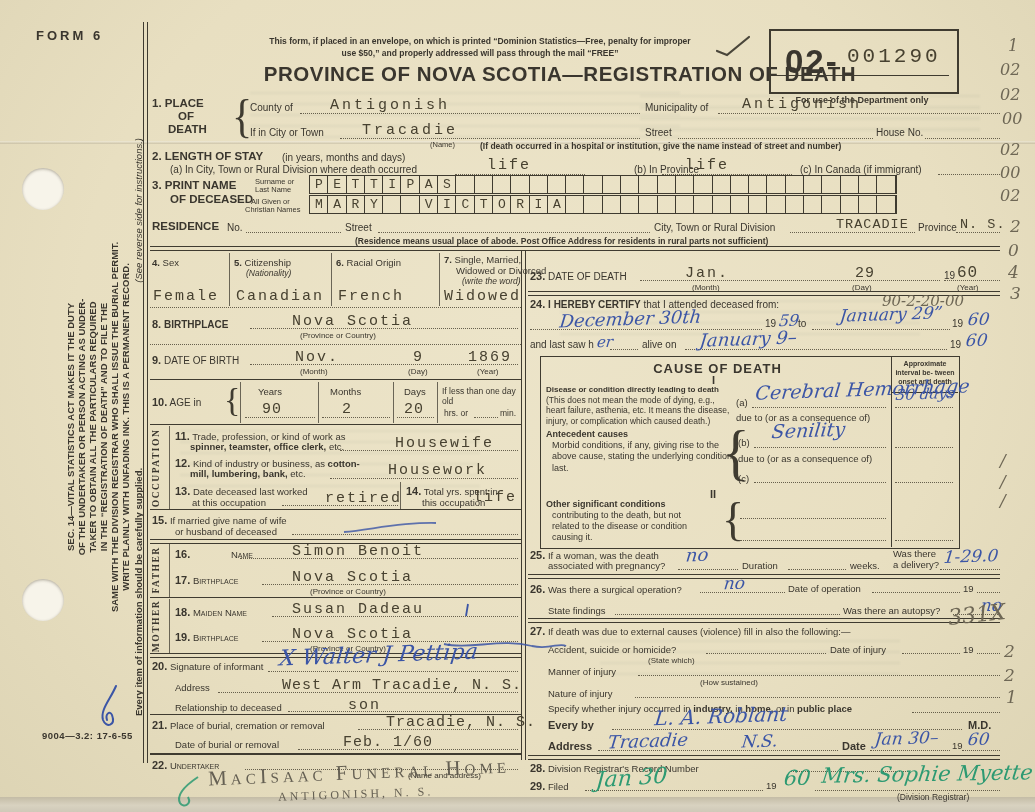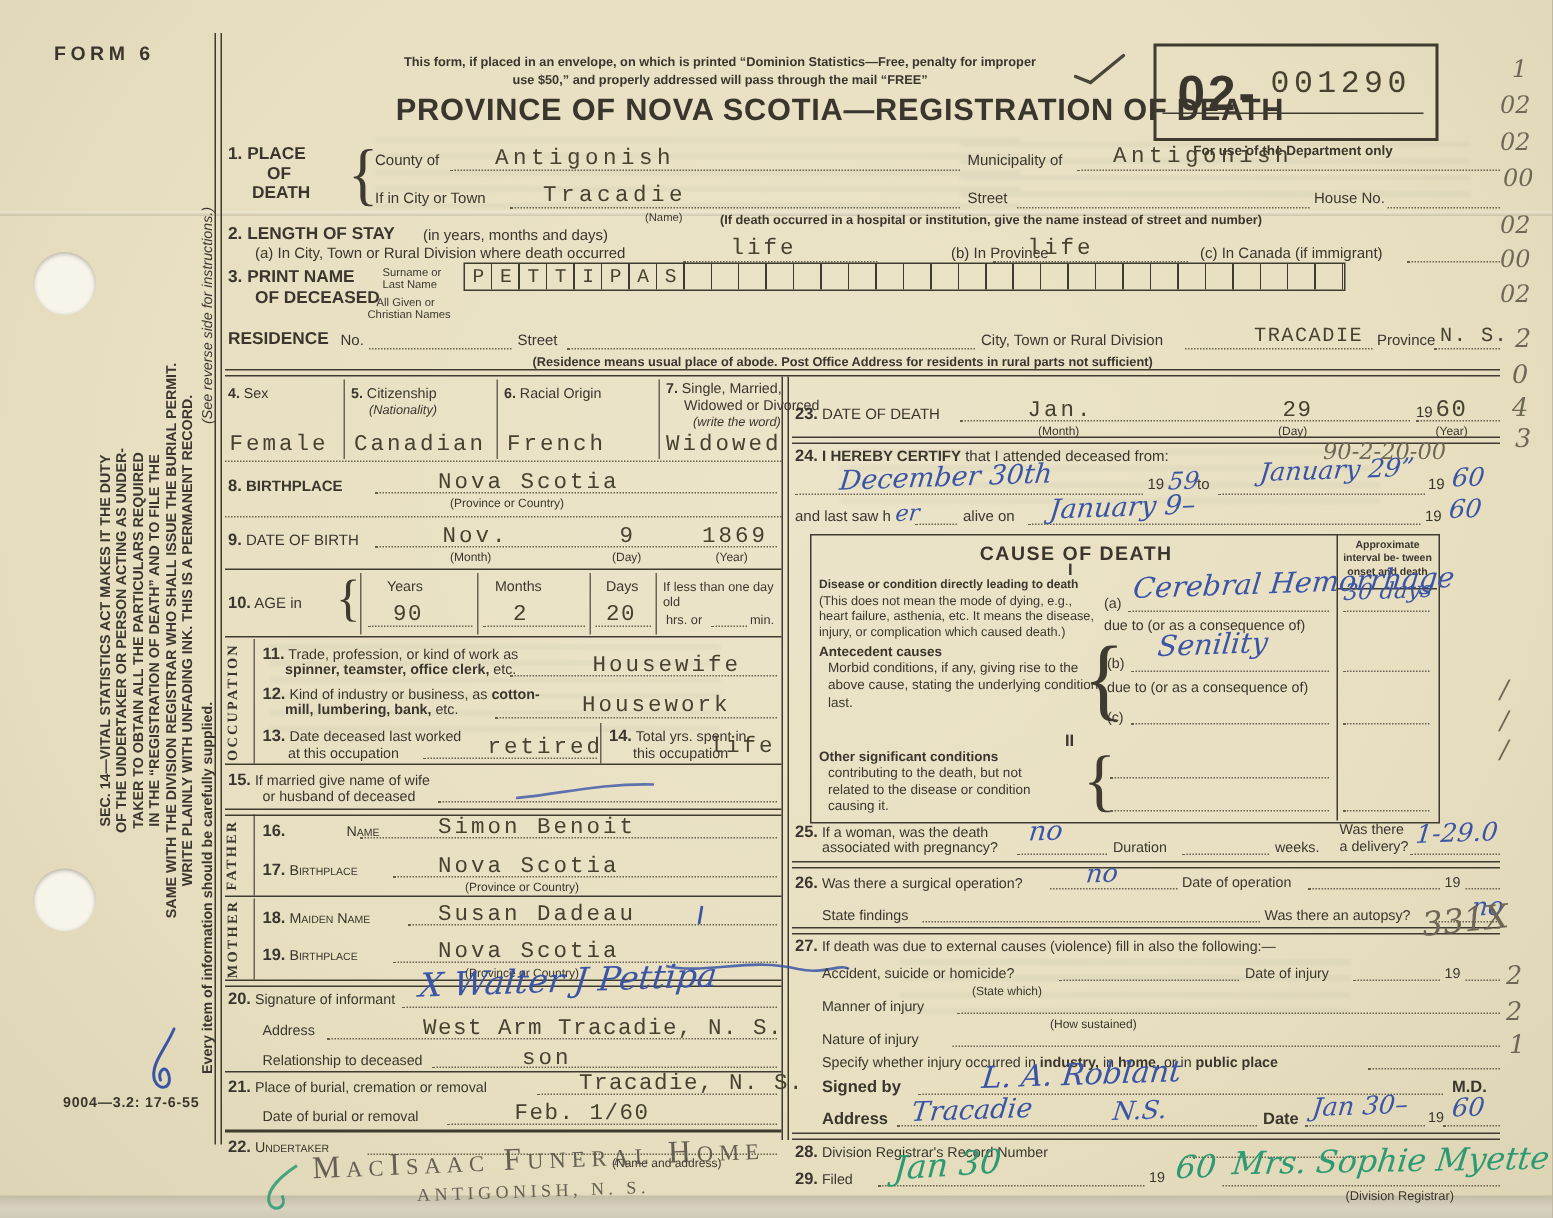--- a/index.html
+++ b/index.html
@@ -146,20 +146,23 @@
 
   <div class="a l b s115" style="left:152px;top:179px;"><span>3.</span>&nbsp;<span>PRINT NAME</span></div>
   <div class="a l b s115" style="left:170px;top:193px;">OF DECEASED</div>
   <div class="a l s75" style="left:255px;top:177px;">Surname or</div>
   <div class="a l s75" style="left:255px;top:185px;">Last Name</div>
   <div class="a grid" style="left:309px;top:175px;width:586px;">
     <span class="gtext">PETTIPAS</span>
   </div>
   <div class="a l s75" style="left:251px;top:197px;">All Given or</div>
   <div class="a l s75" style="left:245px;top:205px;">Christian Names</div>
+  <div class="a grid" style="left:309px;top:195px;width:586px;">
+    <span class="gtext">MARY  VICTORIA</span>
+  </div>
 
   <div class="a l b s115" style="left:152px;top:220px;">RESIDENCE</div>
   <div class="a l" style="left:227px;top:222px;">No.</div>
   <div class="a d" style="left:246px;top:232px;width:95px;"></div>
   <div class="a l" style="left:345px;top:222px;">Street</div>
   <div class="a d" style="left:378px;top:232px;width:272px;"></div>
   <div class="a l" style="left:654px;top:222px;">City, Town or Rural Division</div>
   <div class="a d" style="left:790px;top:232px;width:125px;"></div>
   <div class="a t" style="left:836px;top:217px;letter-spacing:1px;">TRACADIE</div>
   <div class="a l" style="left:918px;top:222px;">Province</div>
@@ -418,21 +421,21 @@
   <div class="a l s95" style="left:963px;top:644px;">19</div>
   <div class="a d" style="left:977px;top:653px;width:23px;"></div>
   <div class="a l s95" style="left:548px;top:666px;">Manner of injury</div>
   <div class="a d" style="left:638px;top:675px;width:362px;"></div>
   <div class="a l s8" style="left:700px;top:678px;">(How sustained)</div>
   <div class="a l s95" style="left:548px;top:688px;">Nature of injury</div>
   <div class="a d" style="left:635px;top:697px;width:365px;"></div>
   <div class="a l s95" style="left:548px;top:703px;"><span>Specify whether injury occurred in</span> <span class="b">industry,</span> <span>in</span> <span class="b">home,</span> <span>or in</span> <span class="b">public place</span></div>
   <div class="a d" style="left:912px;top:712px;width:88px;"></div>
 
-  <div class="a l b s11" style="left:548px;top:719px;">Signed by</div>
+  <div class="a l b s11" style="left:548px;top:719px;">Every by</div>
   <div class="a d" style="left:612px;top:729px;width:350px;"></div>
   <div class="a h" style="left:655px;top:704px;font-size:20px;">L. A. Roblant</div>
   <div class="a l b s11" style="left:968px;top:719px;">M.D.</div>
   <div class="a l b s11" style="left:548px;top:740px;">Address</div>
   <div class="a d" style="left:598px;top:750px;width:240px;"></div>
   <div class="a h" style="left:608px;top:730px;font-size:18px;">Tracadie</div>
   <div class="a h" style="left:742px;top:731px;font-size:17px;">N.S.</div>
   <div class="a l b s11" style="left:842px;top:740px;">Date</div>
   <div class="a h" style="left:875px;top:728px;font-size:17px;">Jan 30–</div>
   <div class="a d" style="left:870px;top:750px;width:80px;"></div>

